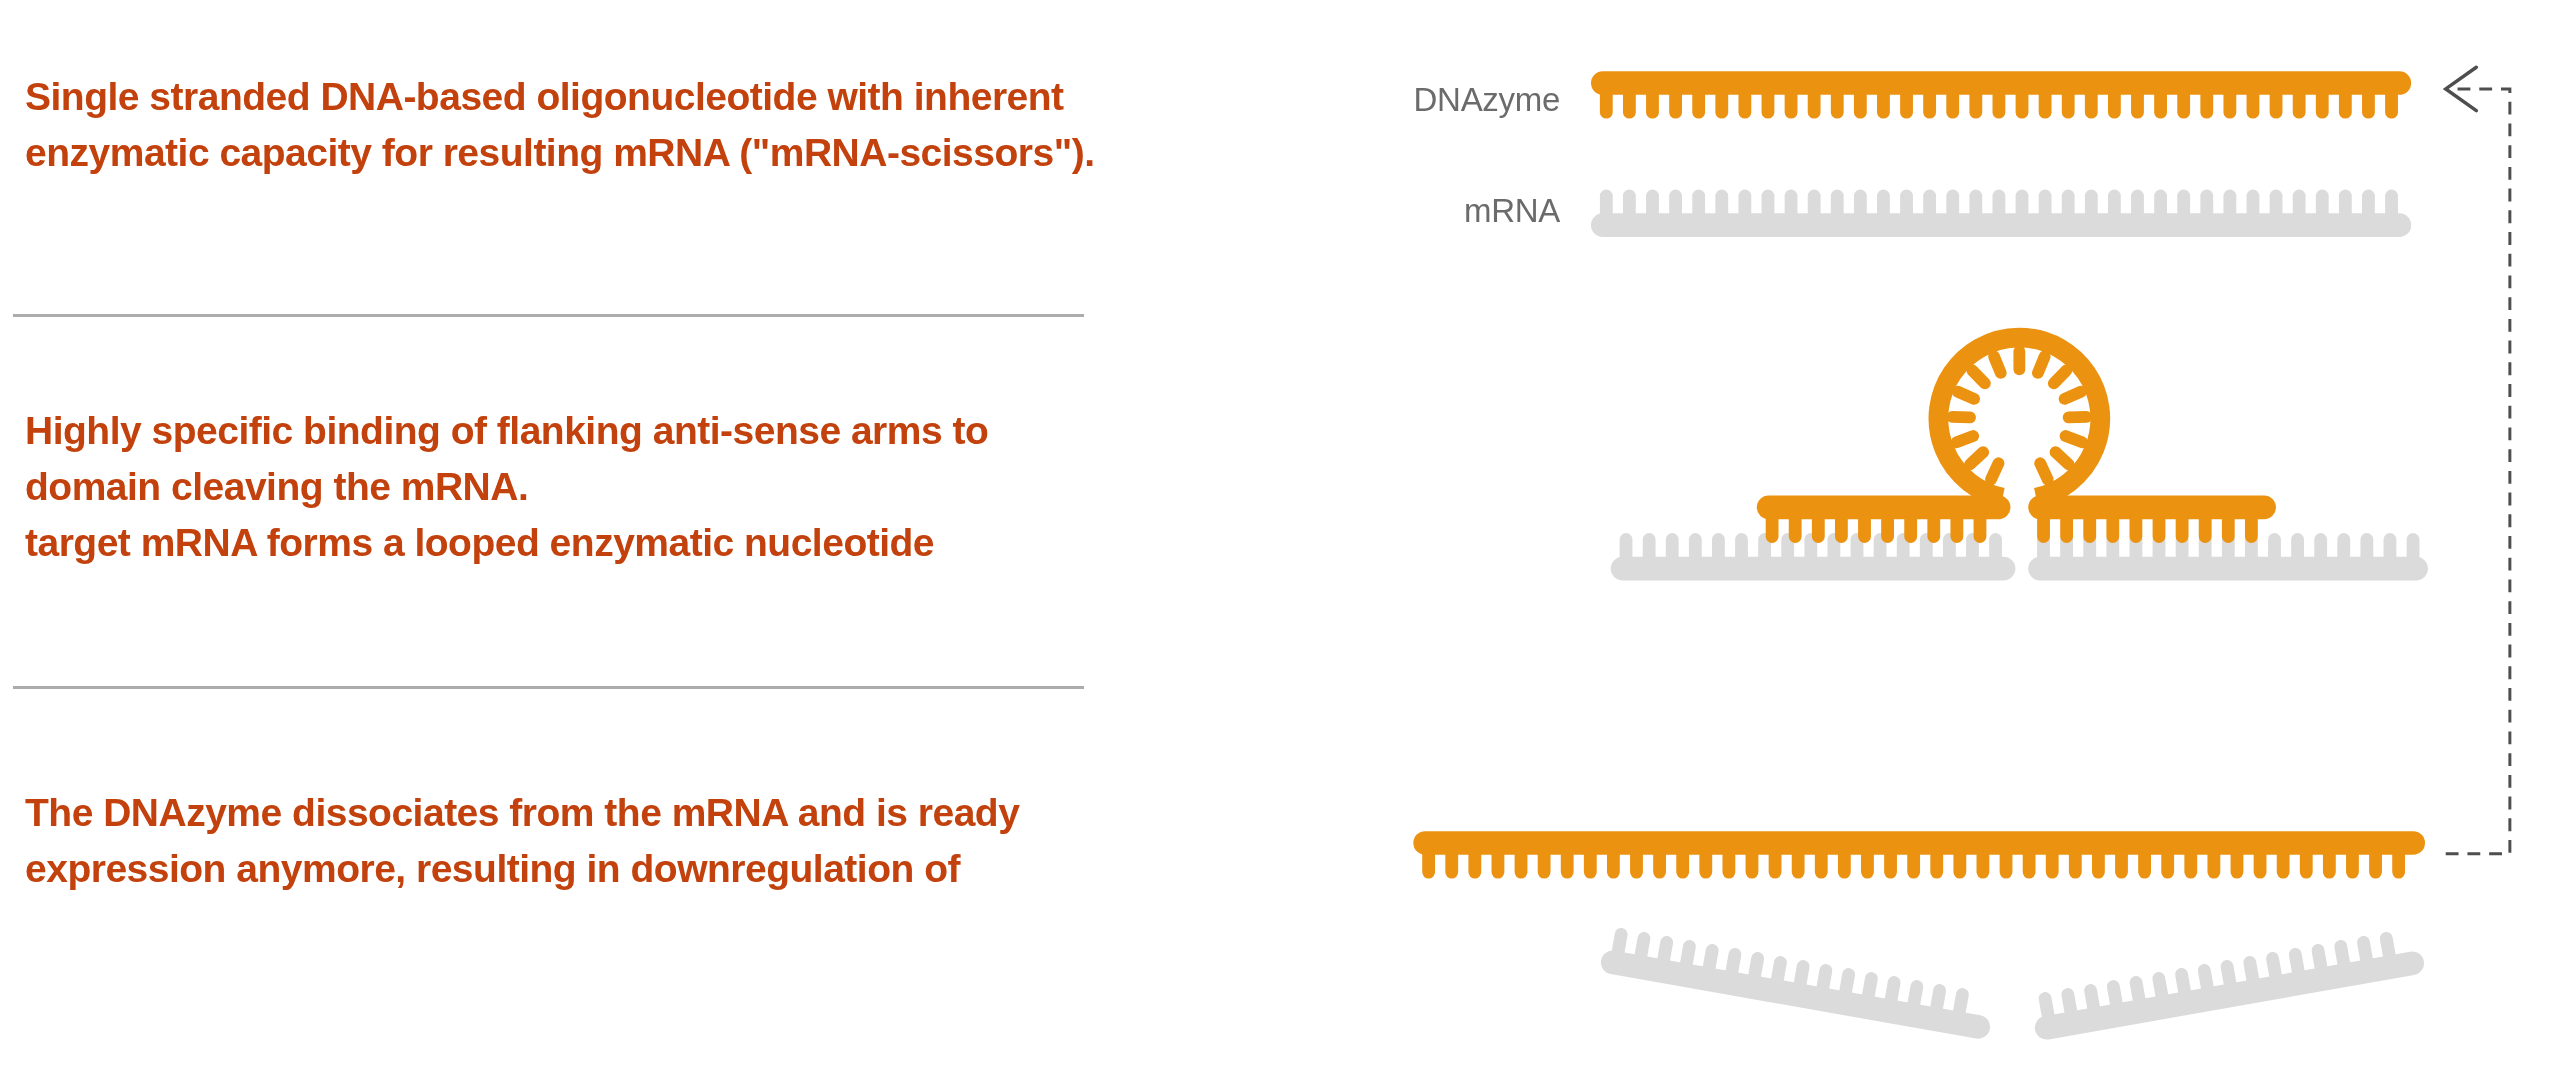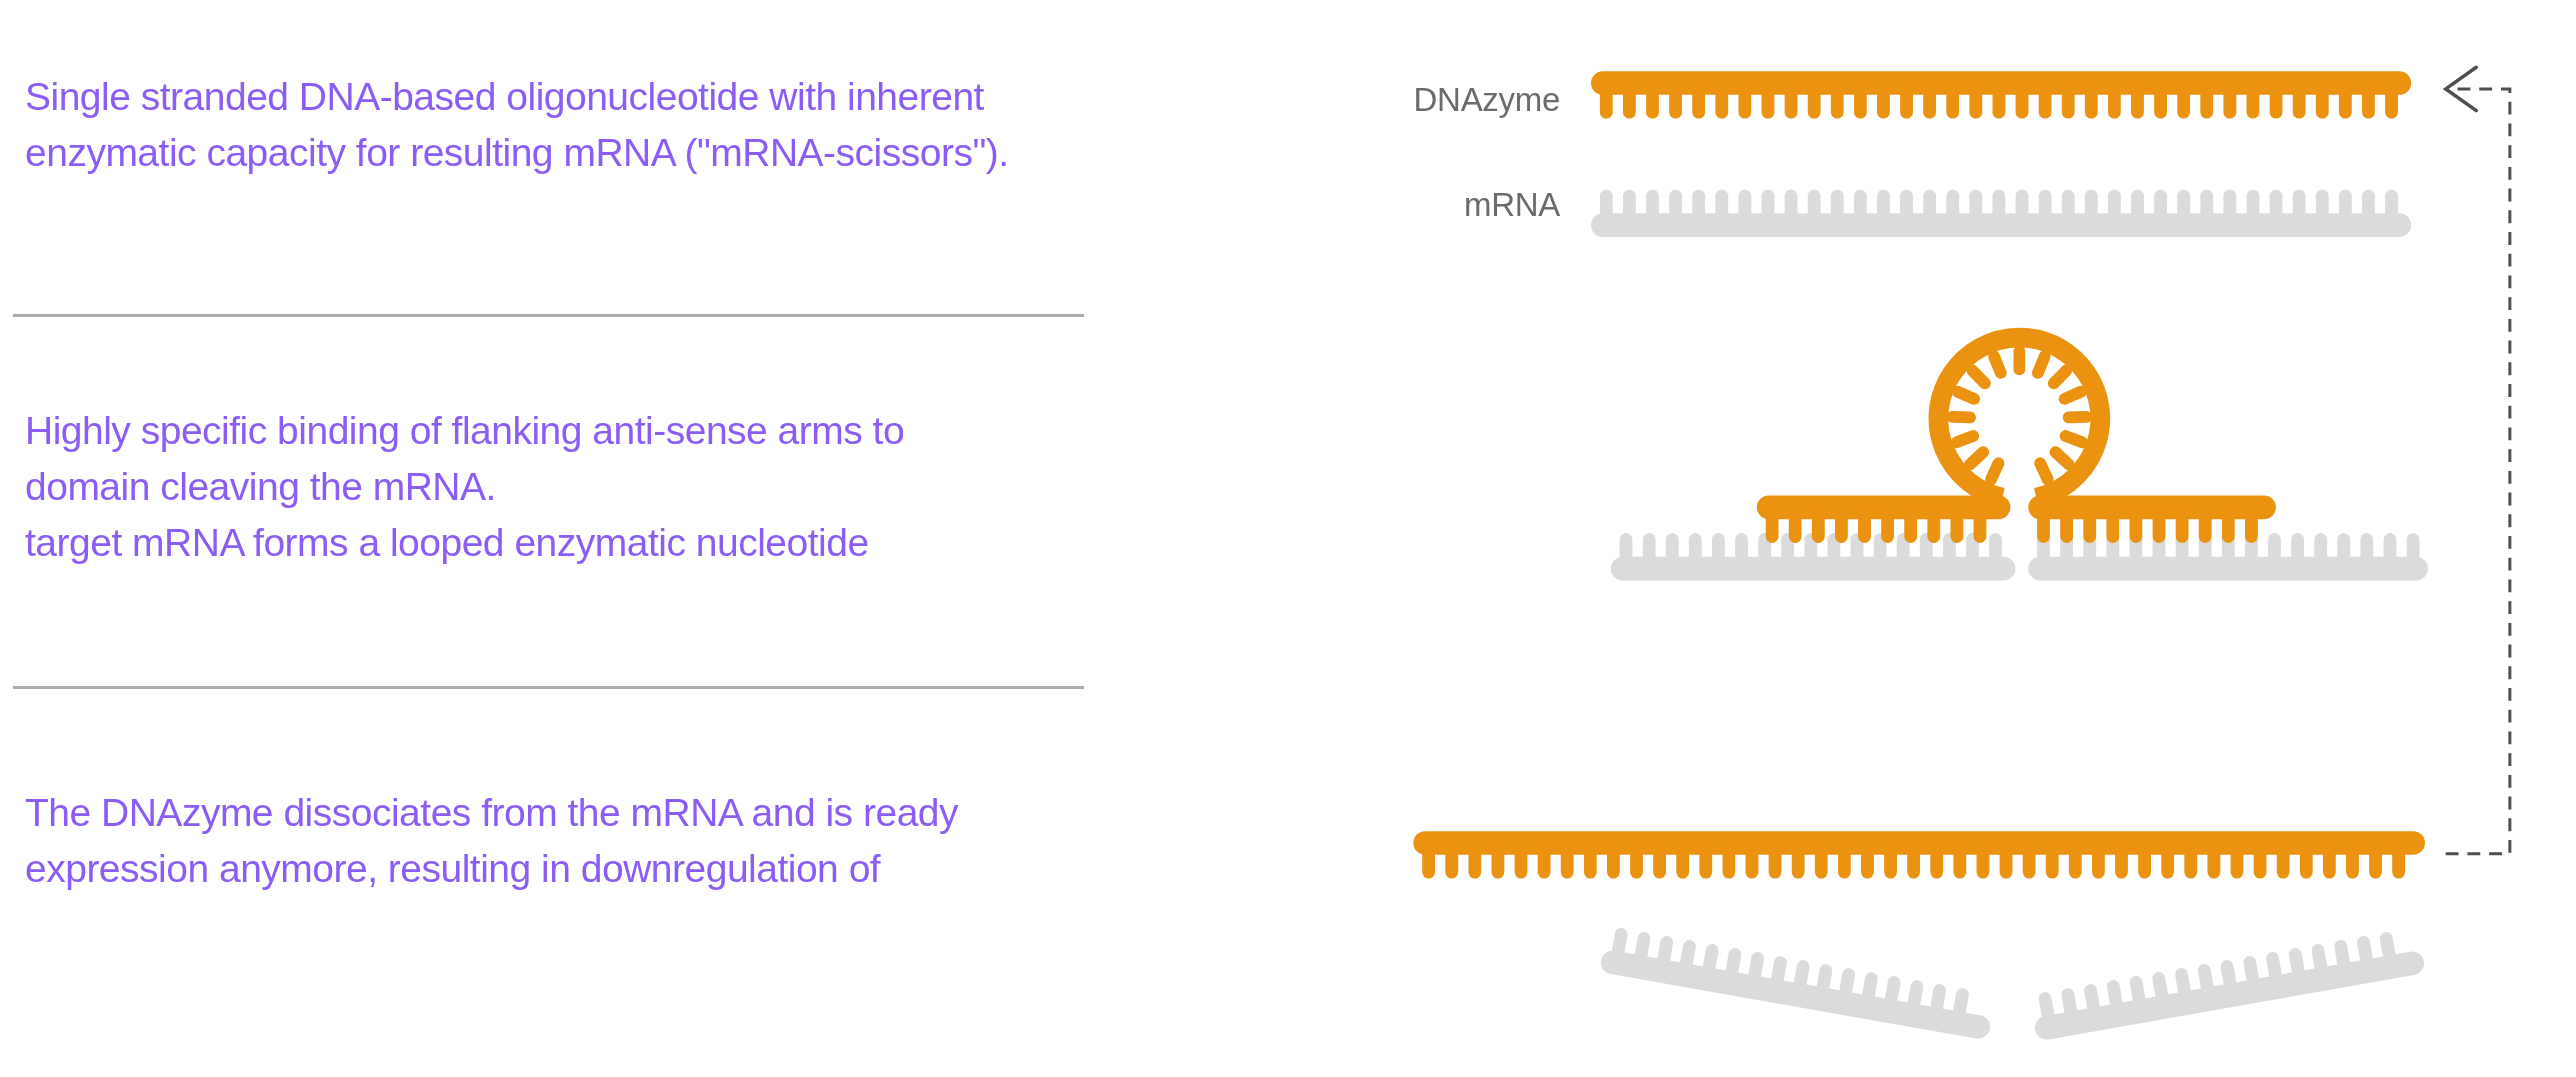--- a/index.html
+++ b/index.html
@@ -3,21 +3,21 @@
 <meta charset="utf-8">
 <style>
   html,body{margin:0;padding:0;}
   body{
     width:2576px;height:1078px;position:relative;overflow:hidden;
     background:#ffffff;
     font-family:"Liberation Sans", sans-serif;
   }
   .step-text{
     position:absolute;left:25px;width:1214px;
-    font-size:39px;font-weight:400;line-height:56px;color:#8b5cf6;
+    font-size:39px;font-weight:700;line-height:56px;color:#c2410c;
     letter-spacing:-0.5px;
   }
   .step-text .line{white-space:nowrap;}
   .divider{
     position:absolute;left:13px;width:1071px;height:3px;background:#ACACAC;
   }
   .strand-label{
     position:absolute;width:247px;text-align:right;
     font-size:33px;font-weight:300;color:#6B6B6B;line-height:36px;
     letter-spacing:-0.3px;
@@ -41,21 +41,21 @@
 </div>
 
 <div class="divider" style="top:686px"></div>
 
 <div class="step-text" style="top:785px">
   <div class="line">The DNAzyme dissociates from the mRNA and is ready</div>
   <div class="line">expression anymore, resulting in downregulation of</div>
 </div>
 
 <div class="strand-label" style="left:1313px;top:82px">DNAzyme</div>
-<div class="strand-label" style="left:1313px;top:187px">mRNA</div>
+<div class="strand-label" style="left:1313px;top:193px">mRNA</div>
 
 <svg id="diag" width="2576" height="1078" viewBox="0 0 2610 1092">
   <g id="g-top-dnazyme">
       <g>
         <rect x="1612" y="72" width="831" height="24" rx="12" fill="#EB9210"></rect>
         <rect x="1621" y="88" width="13" height="32" rx="6.5" fill="#EB9210"></rect>
         <rect x="1644.4" y="88" width="13" height="32" rx="6.5" fill="#EB9210"></rect>
         <rect x="1667.8000000000002" y="88" width="13" height="32" rx="6.5" fill="#EB9210"></rect>
         <rect x="1691.2000000000003" y="88" width="13" height="32" rx="6.5" fill="#EB9210"></rect>
         <rect x="1714.6000000000004" y="88" width="13" height="32" rx="6.5" fill="#EB9210"></rect>

